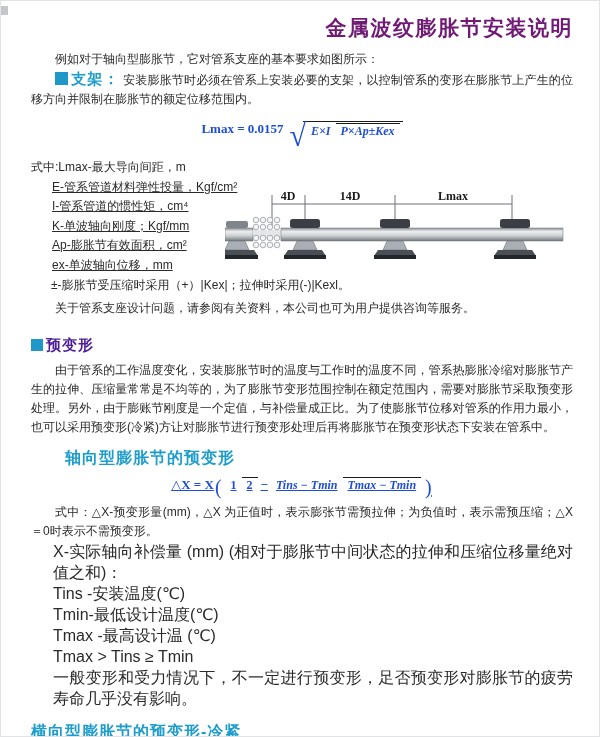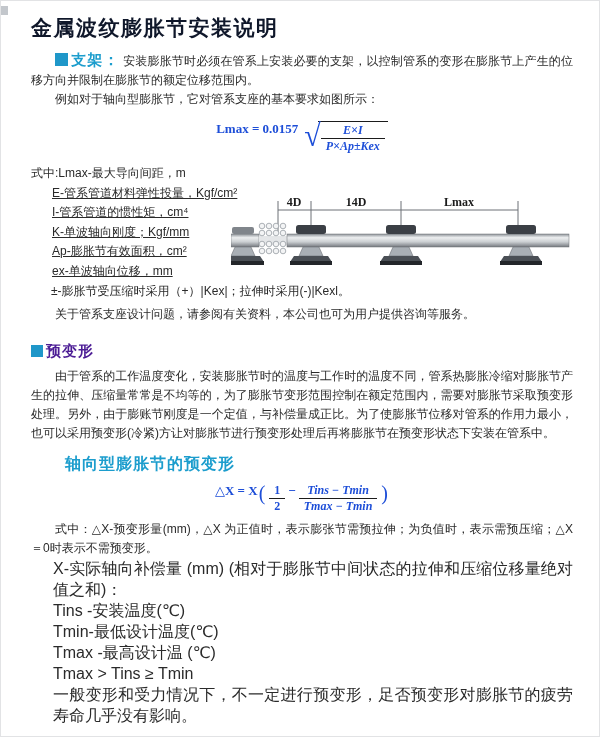--- a/index.html
+++ b/index.html
@@ -3,67 +3,67 @@
 <meta charset="utf-8">
 <style>
   * { box-sizing: border-box; }
   html,body { margin:0; padding:0; background:#ffffff; }
   body { width:600px; height:737px; font-family:"Liberation Sans","DejaVu Sans",sans-serif; color:#2a2a2a; }
   .page {
     position:relative; width:600px; height:737px; overflow:hidden;
     background:#ffffff; border:1px solid #e2e3e5; padding:0 26px 0 30px;
   }
   .corner-artifact { position:absolute; left:0; top:5px; width:7px; height:9px; background:#c3c7cc; }
-  .doc-title { margin:13px 0 8px; text-align:left; font-size:21px; font-weight:bold; color:#0f172a; letter-spacing:1.5px; }
+  .doc-title { margin:13px 0 8px; text-align:right; font-size:21px; font-weight:bold; color:#701a75; letter-spacing:1.5px; }
   p.body { font-size:12px; line-height:19px; margin:0; text-align:justify; }
   .indent { text-indent:2em; }
   .runin-heading { font-size:15px; font-weight:bold; color:#1c9dcd; letter-spacing:1px; }
   .sq { display:inline-block; width:13px; height:13px; background:#1f97c9; margin-right:3px; vertical-align:-1px; }
   .sq.small { width:12px; height:12px; }
   .section-heading { font-size:15px; font-weight:bold; color:#4c1d95; margin:18px 0 6px; letter-spacing:1px; }
   .sub-heading { font-size:16px; font-weight:bold; color:#1c9dcd; letter-spacing:1px; }
 
   
   .formula-row { display:flex; align-items:flex-start; justify-content:center;
                  font-family:"Liberation Serif","DejaVu Serif",serif; font-weight:bold;
                  font-size:13px; color:#1d4ed8; }
   .f1 { margin:12px 0 10px; }
-  .f2 { margin:8px 0 6px; }
-  .frac { display:inline-flex; flex-direction:column; align-items:center; font-size:12px; line-height:1.25; margin:0 3px; }
+  .f2 { margin:8px 0 6px;text-decoration:underline; }
+  .frac { display:inline-flex; align-items:center; font-size:12px; line-height:1.25; margin:0 3px; }
   .frac .fnum { padding:0 5px; }
   .frac .fden { border-top:1.2px solid #1b1b1b; padding:0 5px; }
   .sqrt-sign { font-size:30px; font-weight:400; line-height:0.9; margin:0 -3px 0 6px; transform:scaleY(1.05); }
   .under-root { border-top:1.4px solid #1b1b1b; padding-top:1px; display:inline-flex; }
   .under-root .frac .fnum { border:0; }
   .paren { font-size:20px; font-weight:400; line-height:1; margin:0 1px; }
   .fvar { font-style:italic; }
 
   
   .defs-wrapper { position:relative; margin-top:4px; }
   .def-line { font-size:12px; line-height:19.5px; }
   .def-line.ind { margin-left:21px;text-decoration:underline; }
   .plus-note { font-size:12px; line-height:19.5px; margin-left:20px; margin-top:1px; }
   .consult-note { font-size:12px; line-height:19.5px; text-indent:2em; margin-top:3px; }
-  .diagram-box { position:absolute; top:30px; right:2px; width:340px; height:82px; }
+  .diagram-box { position:absolute; top:30px; right:8px; width:340px; height:82px; }
 
   .lines-block .def-item { font-size:16px; line-height:21px; padding-left:22px; text-align:justify; }
   .explain { margin-top:4px; }
 </style>
 </head>
 <body>
 
 <div class="page">
   <div class="corner-artifact"></div>
 
   <h1 class="doc-title">金属波纹膨胀节安装说明</h1>
 
+  <p class="body indent">例如对于轴向型膨胀节，它对管系支座的基本要求如图所示：</p>
+
   <p class="body indent"><span class="runin-heading"><span class="sq"></span><span>支架：</span></span>
      <span>安装膨胀节时必须在管系上安装必要的支架，以控制管系的变形在膨胀节上产生的位移方向并限制在膨胀节的额定位移范围内。</span></p>
-
-  <p class="body indent">例如对于轴向型膨胀节，它对管系支座的基本要求如图所示：</p>
 
   <div class="formula-row f1">
     <span>Lmax = 0.0157</span>
     <span class="sqrt-sign">√</span>
     <span class="under-root">
       <span class="frac fvar">
         <span class="fnum">E×I</span>
         <span class="fden">P×Ap±Kex</span>
       </span>
     </span>

